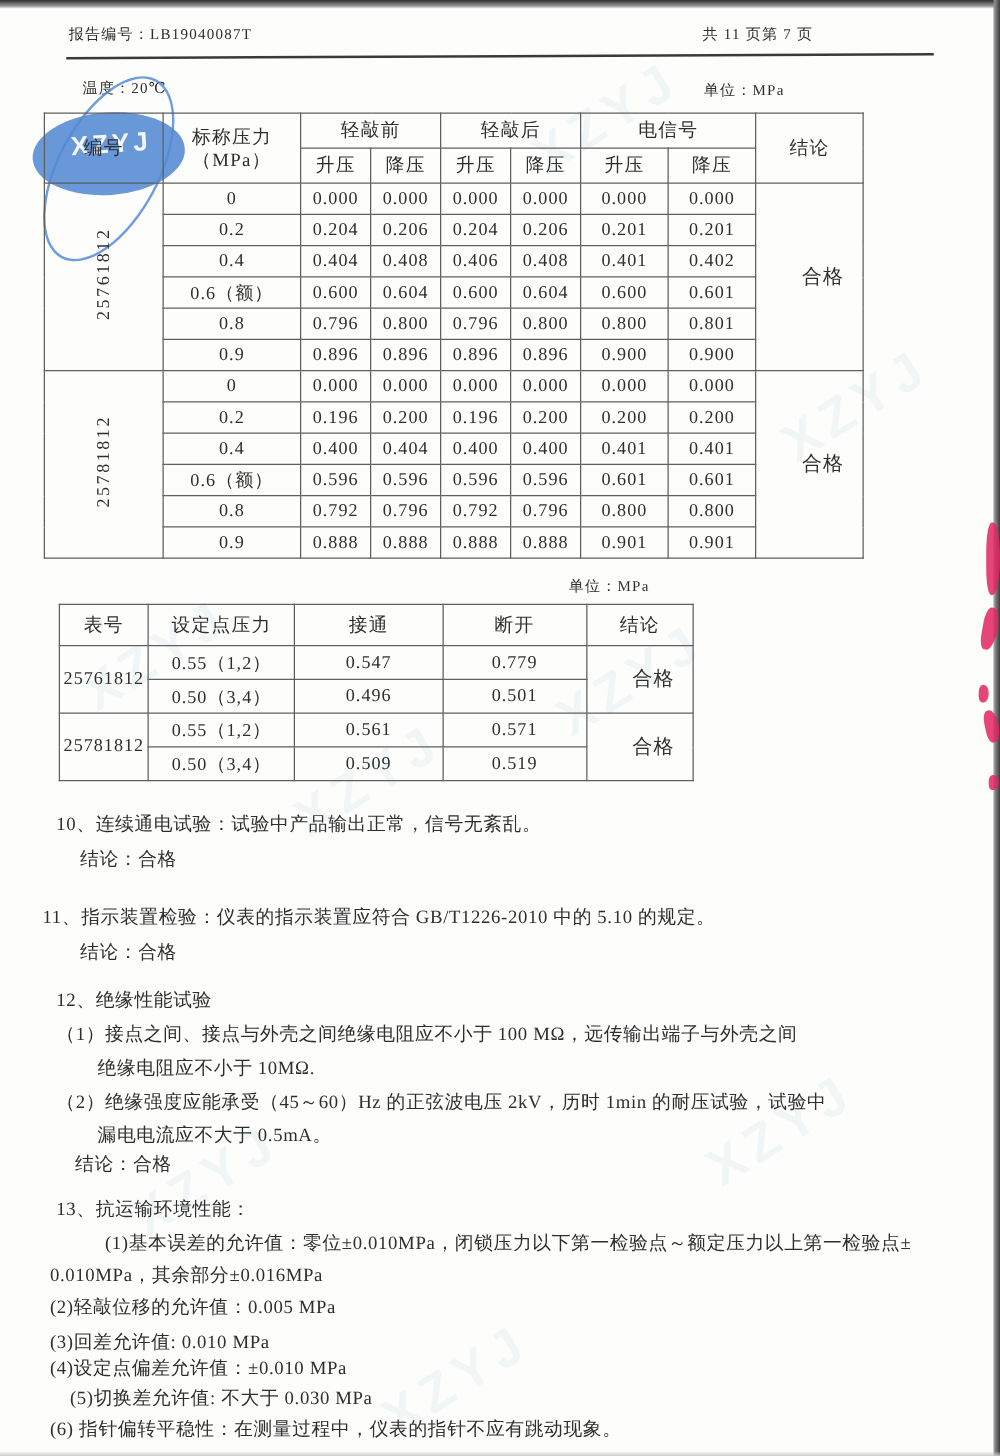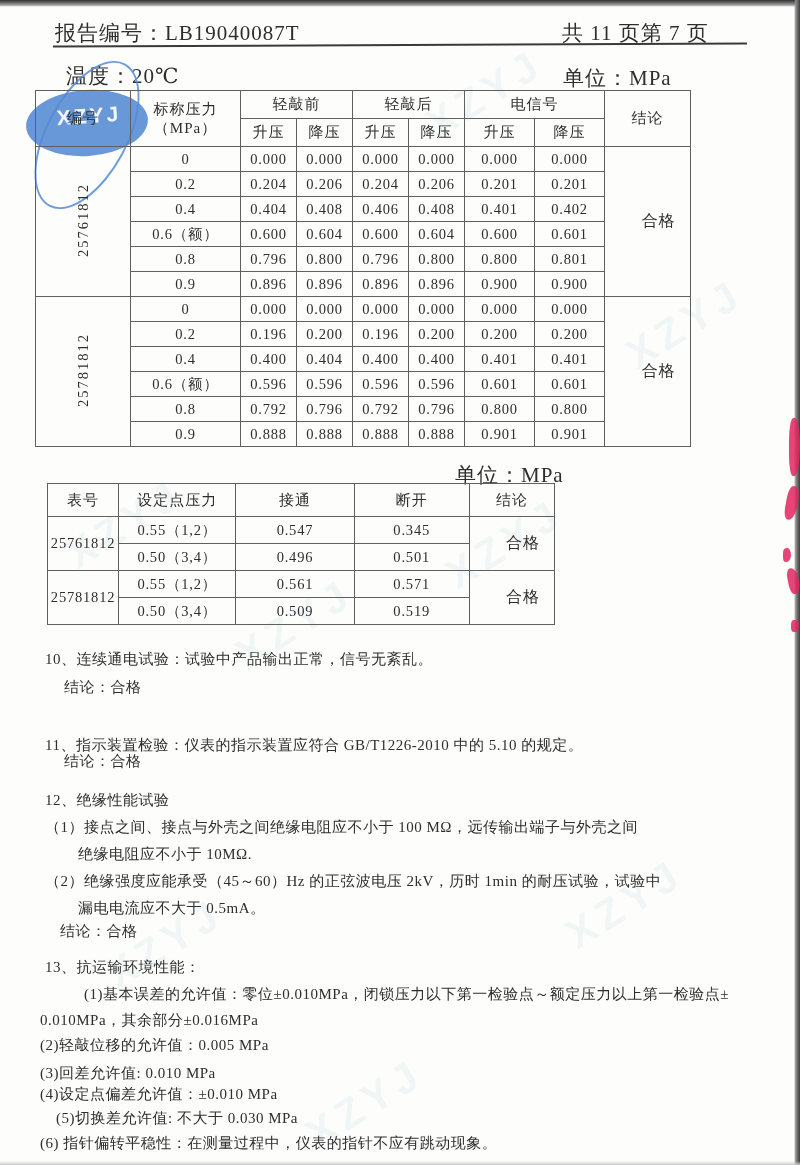--- a/index.html
+++ b/index.html
@@ -15,21 +15,21 @@
   .edge-right { position:absolute; right:0; top:0; width:6px; height:100%;
     background:linear-gradient(to left,#3c3c3c,#8d8d8d 70%,rgba(220,220,220,0)); }
   .edge-bottom { position:absolute; left:0; bottom:0; width:100%; height:4px;
     background:linear-gradient(to top,#c9c9c6,rgba(220,220,220,0)); }
 
   .abs { position:absolute; }
   .hdr-line { position:absolute; left:53px; top:44px; width:694px; height:2px;
     background:#3a3a3a; transform:rotate(-0.25deg); }
 
   .doc-text { font-size:15px; letter-spacing:0.5px; white-space:nowrap; }
-  .hdr-text { font-size:21px; letter-spacing:1px; white-space:nowrap;text-align:right; }
+  .hdr-text { font-size:12px; letter-spacing:1px; white-space:nowrap;text-align:right; }
 
   
   table { border-collapse:collapse; table-layout:fixed; }
   td,th { border:1.4px solid #5f5f5f; text-align:center; vertical-align:middle;
     font-weight:normal; padding:0; overflow:hidden; }
   #main-table { position:absolute; left:35px; top:90px; width:655px; font-size:14.5px; }
   #main-table th { font-size:15px; height:27px; letter-spacing:1px; }
   #main-table td { height:24px; letter-spacing:0.8px; }
   #switch-table { position:absolute; left:47px; top:483px; width:508px; font-size:14.5px; }
   #switch-table th { font-size:15px; height:32px; letter-spacing:1px; }
@@ -254,21 +254,21 @@
         <th>接通</th>
         <th>断开</th>
         <th>结论</th>
       </tr>
     </thead>
     <tbody>
         <tr>
           <td rowspan="2">25761812</td>
           <td>0.55（1,2）</td>
           <td>0.547</td>
-          <td>0.345</td>
+          <td>0.779</td>
           <td class="conclusion-cell" rowspan="2">合格</td>
         </tr>
         <tr>
           <td>0.50（3,4）</td>
           <td>0.496</td>
           <td>0.501</td>
         </tr>
         <tr>
           <td rowspan="2">25781812</td>
           <td>0.55（1,2）</td>
@@ -286,21 +286,21 @@
 
   <div class="red-blob" style="left:789px; top:418px; width:11px; height:58px;"></div>
   <div class="red-blob" style="left:786px; top:486px; width:12px; height:34px; transform:rotate(10deg);"></div>
   <div class="red-blob" style="left:783px; top:548px; width:8px; height:14px;"></div>
   <div class="red-blob" style="left:788px; top:568px; width:11px; height:26px; transform:rotate(-12deg);"></div>
   <div class="red-blob" style="left:791px; top:620px; width:8px; height:12px;"></div>
 
   <div class="abs doc-text" style="left:45px; top:650px;">10、连续通电试验：试验中产品输出正常，信号无紊乱。</div>
   <div class="abs doc-text" style="left:64px; top:678px;">结论：合格</div>
 
-  <div class="abs doc-text" style="left:45px; top:724px;margin-top:12px;">11、指示装置检验：仪表的指示装置应符合 GB/T1226-2010 中的 5.10 的规定。</div>
+  <div class="abs doc-text" style="left:34px; top:724px;">11、指示装置检验：仪表的指示装置应符合 GB/T1226-2010 中的 5.10 的规定。</div>
   <div class="abs doc-text" style="left:64px; top:752px;">结论：合格</div>
 
   <div class="abs doc-text" style="left:45px; top:791px;">12、绝缘性能试验</div>
   <div class="abs doc-text" style="left:45px; top:818px;">（1）接点之间、接点与外壳之间绝缘电阻应不小于 100 MΩ，远传输出端子与外壳之间</div>
   <div class="abs doc-text" style="left:78px; top:845px;">绝缘电阻应不小于 10MΩ.</div>
   <div class="abs doc-text" style="left:45px; top:872px;">（2）绝缘强度应能承受（45～60）Hz 的正弦波电压 2kV，历时 1min 的耐压试验，试验中</div>
   <div class="abs doc-text" style="left:78px; top:899px;">漏电电流应不大于 0.5mA。</div>
   <div class="abs doc-text" style="left:60px; top:922px;">结论：合格</div>
 
   <div class="abs doc-text" style="left:45px; top:958px;">13、抗运输环境性能：</div>

